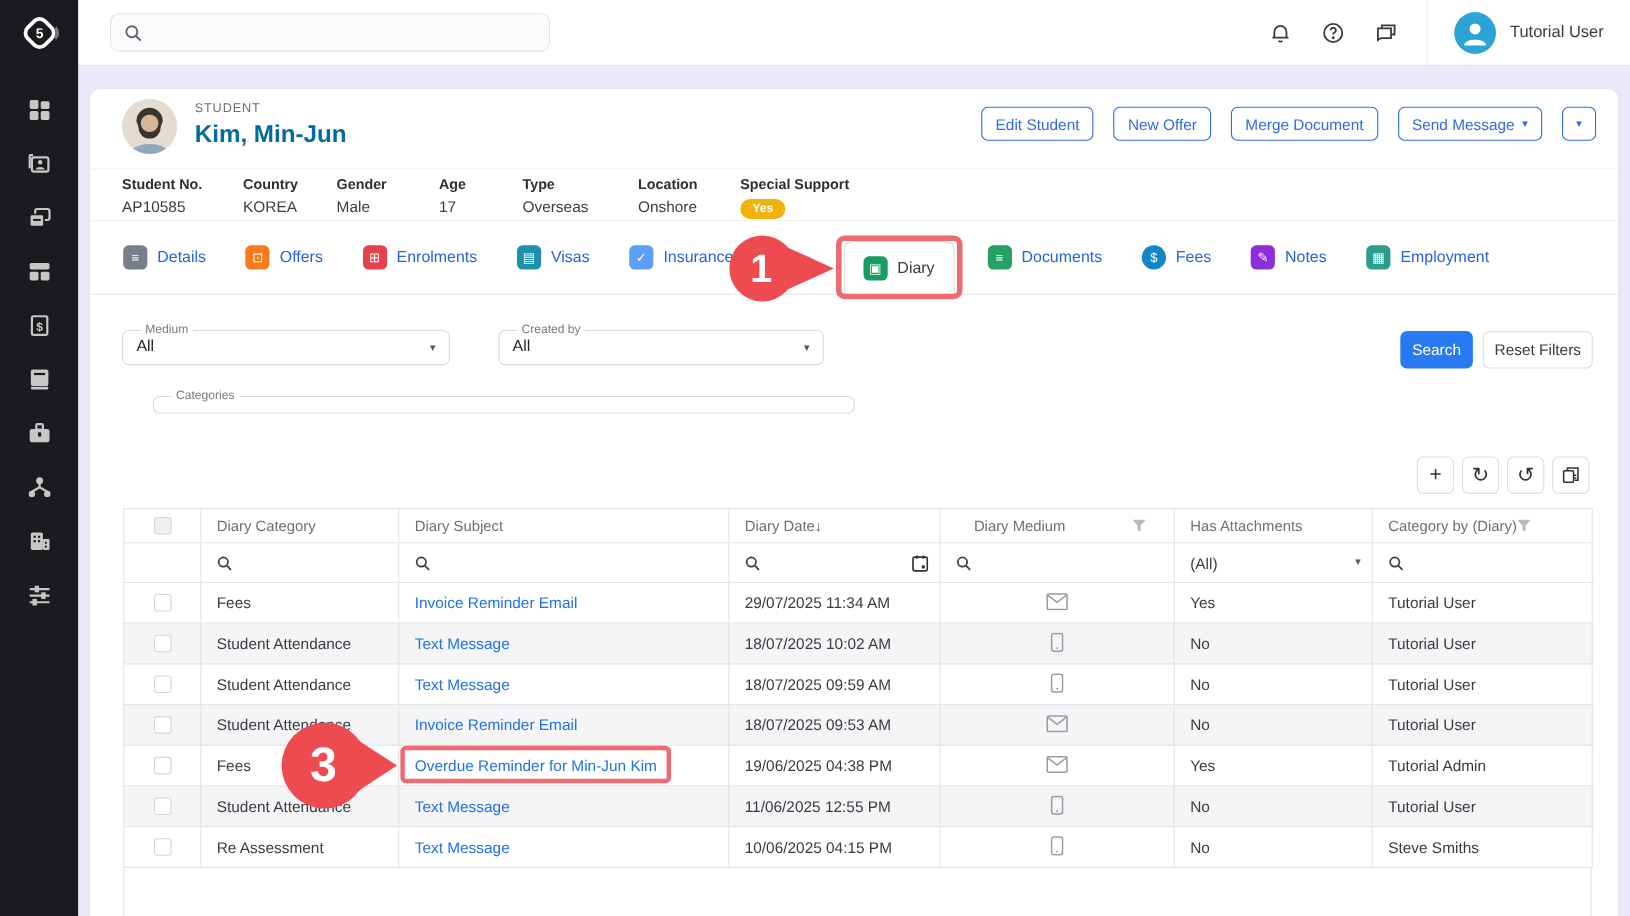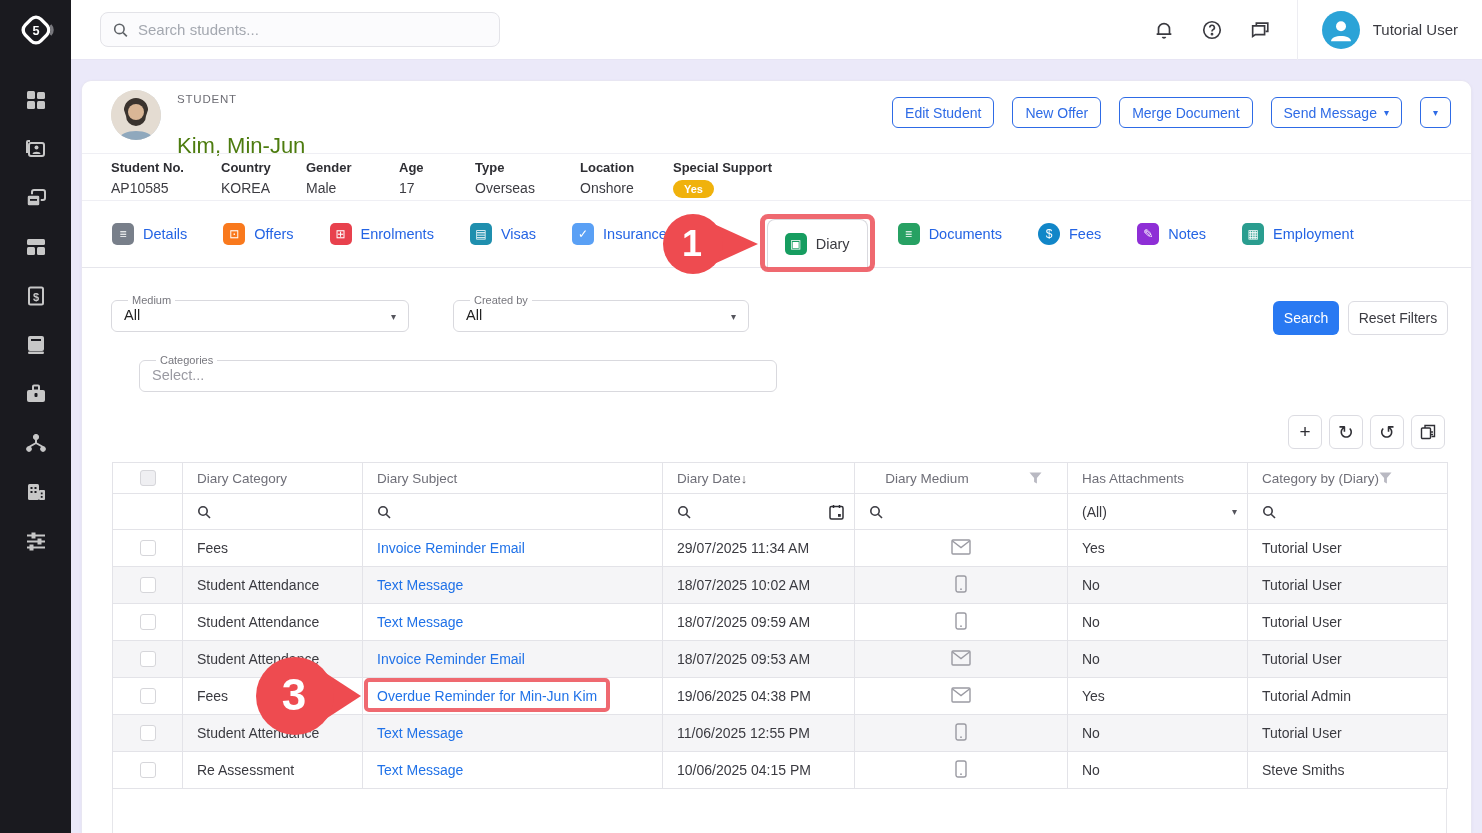--- a/index.html
+++ b/index.html
@@ -25,21 +25,21 @@
   .tb-icon { width:22px; height:22px; margin-right:26px; cursor:pointer; }
   .tb-divider { width:1px; height:60px; background:#ededf2; margin-right:24px; }
   .tb-avatar { width:38px; height:38px; border-radius:50%; background:#2ba3d7; display:flex; align-items:center; justify-content:center; margin-right:13px; cursor:pointer; }
   .tb-avatar svg { width:30px; height:30px; }
   .user-name { font-size:15px; color:#3a3a40; margin-right:24px; }
   
   .card { position:absolute; left:81px; top:80px; width:1391px; height:753px; background:#fff; border:1px solid #e8e6f2; border-bottom:none; border-radius:10px 10px 0 0; box-shadow:0 1px 3px rgba(90,80,160,.06); z-index:1; }
   
   .stu-avatar { position:absolute; left:29px; top:9px; width:50px; height:50px; border-radius:50%; overflow:hidden; background:linear-gradient(135deg,#e6ddd2,#c3ccd4); }
   .stu-label { position:absolute; left:95px; top:12px; font-size:11.5px; letter-spacing:.8px; color:#6d6d74; }
-  .stu-name { position:absolute; left:95px; top:28px; font-size:22px; font-weight:normal; color:#4d7c0f;margin-top:24px; }
+  .stu-name { position:absolute; left:95px; top:28px; font-size:22px; font-weight:bold; color:#0369a1; }
   .hdr-actions { position:absolute; right:20px; top:16px; display:flex; gap:18px; }
   .btn-outline { height:31px; padding:0 12px; border:1px solid #2e6be6; color:#2e6be6; background:#fff; border-radius:6px; font-size:14px; display:flex; align-items:center; gap:7px; cursor:pointer; white-space:nowrap; }
   .caret { font-size:10px; line-height:1; }
   
   .info-row { position:absolute; left:0; top:72px; width:100%; height:48px; border-top:1px solid #efeff4; border-bottom:1px solid #efeff4; display:flex; padding-left:29px; }
   .info-field { padding-top:6px; }
   .if-label { font-size:13px; font-weight:bold; color:#2e2e33; }
   .if-value { font-size:14px; color:#3c3c42; margin-top:5px; }
   .badge { display:inline-block; background:#f0b20c; color:#fff; font-size:11px; font-weight:bold; padding:3px 11px; border-radius:10px; }
   .w1{width:110px}.w2{width:85px}.w3{width:93px}.w4{width:76px}.w5{width:105px}.w6{width:93px}
@@ -166,21 +166,20 @@
         </svg></div>
   </div>
 </div>
 
 <div class="topbar">
   <div class="search-box">
     <svg width="16" height="16" viewBox="0 0 14 14" fill="none" stroke="#5f6368" stroke-width="1.5">
         <circle cx="6" cy="6" r="4.4"></circle>
         <line x1="9.4" y1="9.4" x2="13" y2="13"></line>
       </svg>
-    <input placeholder="Search students..." style="">
   </div>
   <div class="topbar-right">
     <div class="tb-icon"><svg viewBox="0 0 24 24" fill="none" stroke="#3a3a40" stroke-width="1.8">
           <path d="M6,16.5 V11 a6,6 0 0 1 12,0 v5.5 M4,16.5 h16 M10.3,19.5 a1.9,1.9 0 0 0 3.4,0"></path>
         </svg></div>
     <div class="tb-icon"><svg viewBox="0 0 24 24" fill="none" stroke="#3a3a40" stroke-width="1.8">
           <circle cx="12" cy="12" r="9"></circle>
           <path d="M9.6,9.3 a2.5,2.5 0 1 1 3.5,2.3 c-.8.4-1.1,1-1.1,1.9"></path>
           <circle cx="12" cy="16.6" r="0.6" fill="#3a3a40"></circle>
         </svg></div>
@@ -320,21 +319,20 @@
       <div class="ctrl-value">All</div>
       <span class="ctrl-caret">▾</span>
     </fieldset>
     <fieldset class="ctrl" id="f-created">
       <legend>Created by</legend>
       <div class="ctrl-value">All</div>
       <span class="ctrl-caret">▾</span>
     </fieldset>
     <fieldset class="ctrl" id="f-categories">
       <legend>Categories</legend>
-      <div class="ctrl-value ctrl-placeholder">Select...</div>
     </fieldset>
     <button class="btn-search">Search</button>
     <button class="btn-reset">Reset Filters</button>
   </div>
 
   <div class="grid-toolbar">
     <div class="gt-btn">+</div>
     <div class="gt-btn">↻</div>
     <div class="gt-btn">↺</div>
     <div class="gt-btn">

